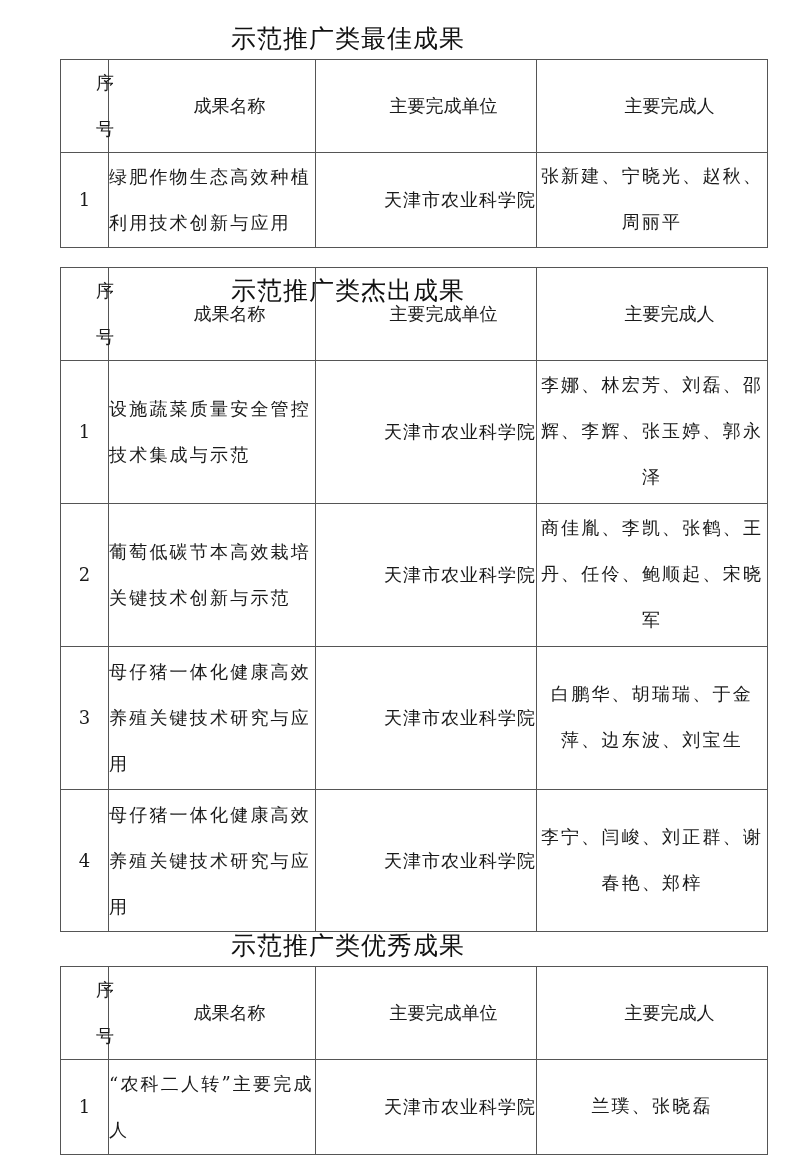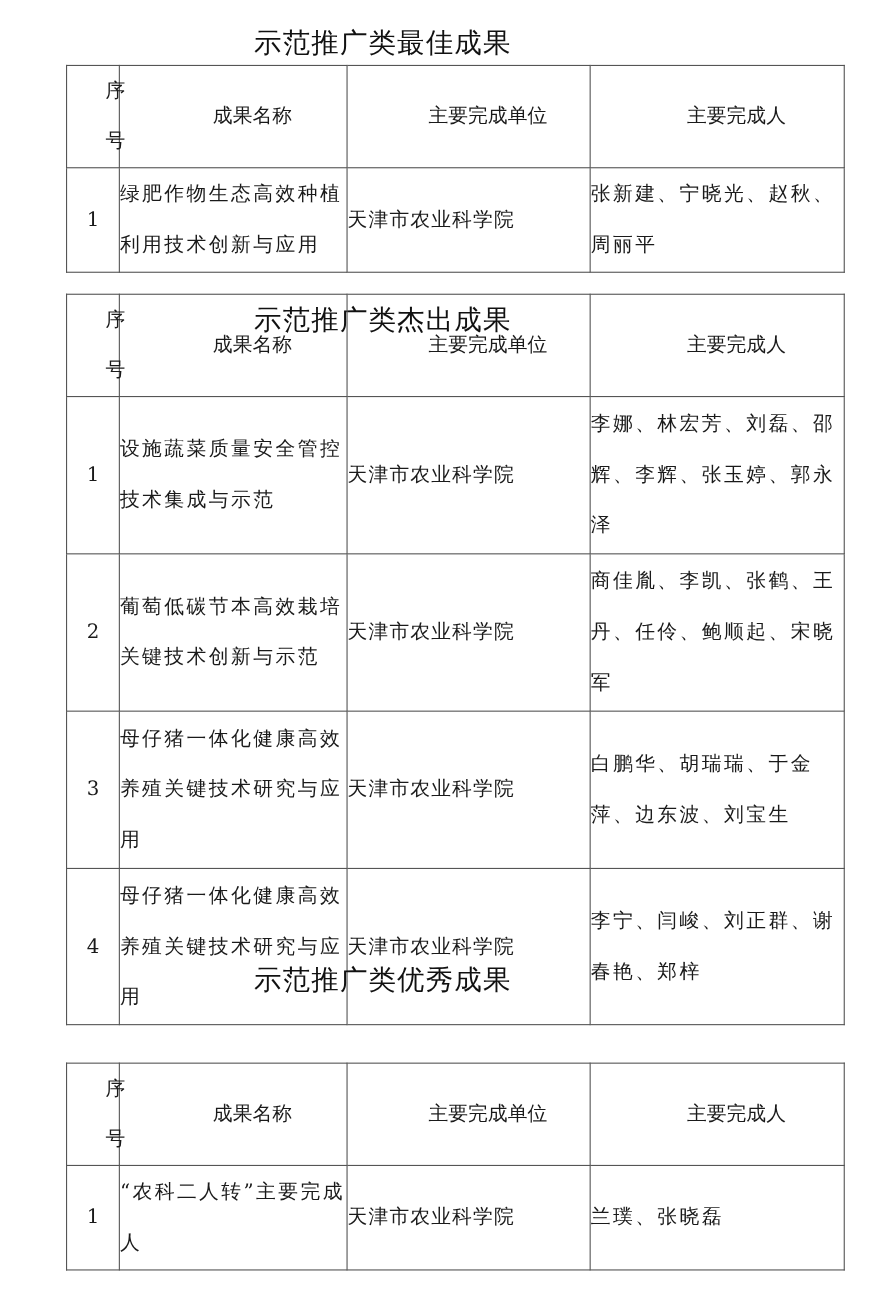--- a/index.html
+++ b/index.html
@@ -25,22 +25,22 @@
     line-height: 46px;
     vertical-align: middle;
   }
   table.award th { text-align: center; font-size: 18px; padding-left: 35px; }
   col.c-no { width: 48px; }
   col.c-name { width: 207px; }
   col.c-unit { width: 221px; }
   col.c-people { width: 231px; }
   td.no { text-align: center; }
   td.name { text-align: left; padding-left: 2px; letter-spacing: 2.2px; word-break: break-all; margin-left: 21px; }
-  td.unit { text-align: left; letter-spacing: 1px; }
-  td.people { text-align: left; padding-left: 2px; letter-spacing: 2.2px; word-break: break-all; }
+  td.unit { text-align: right; letter-spacing: 1px; }
+  td.people { text-align: center; padding-left: 2px; letter-spacing: 2.2px; word-break: break-all; font-family: Liberation Mono, monospace; }
 </style>
 </head>
 <body>
 
 <div class="section-title" style="top:22px;">示范推广类最佳成果</div>
 <table class="award" style="top:59px;">
   <colgroup>
       <col class="c-no">
       <col class="c-name">
       <col class="c-unit">
@@ -97,21 +97,21 @@
   </tr>
   <tr style="height:142px;">
     <td class="no">4</td>
     <td class="name">母仔猪一体化健康高效养殖关键技术研究与应用</td>
     <td class="unit">天津市农业科学院</td>
     <td class="people">李宁、闫峻、刘正群、谢春艳、郑梓</td>
   </tr>
 </tbody>
   </table>
 
-<div class="section-title" style="top:874px;">示范推广类优秀成果</div>
+<div class="section-title" style="top:929px;">示范推广类优秀成果</div>
 <table class="award" style="top:966px;">
   <colgroup>
       <col class="c-no">
       <col class="c-name">
       <col class="c-unit">
       <col class="c-people">
     </colgroup>
   <tbody>
       <tr style="height:79px;">
     <th>序号</th>

